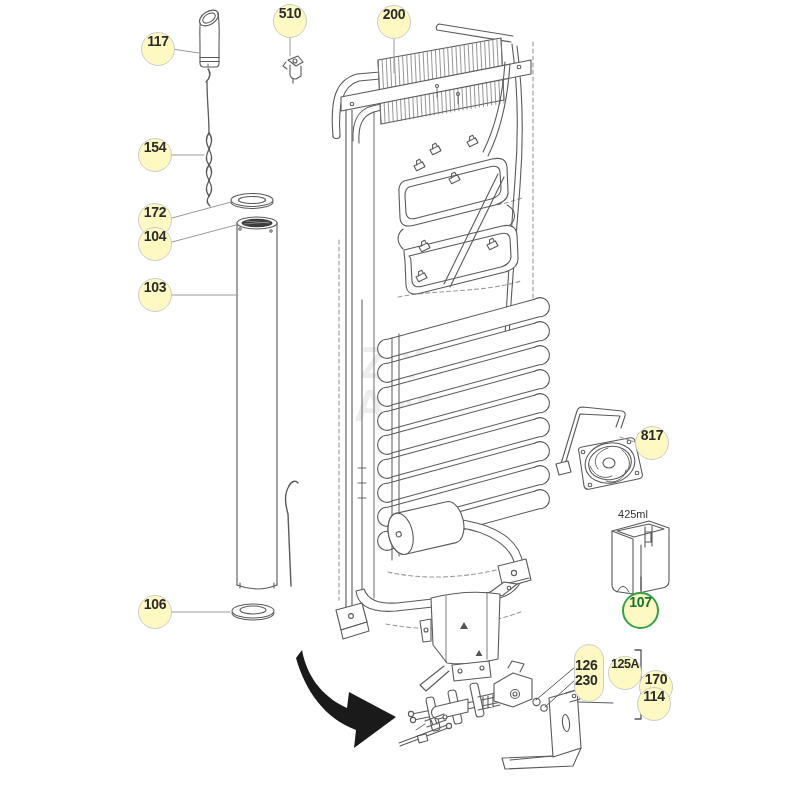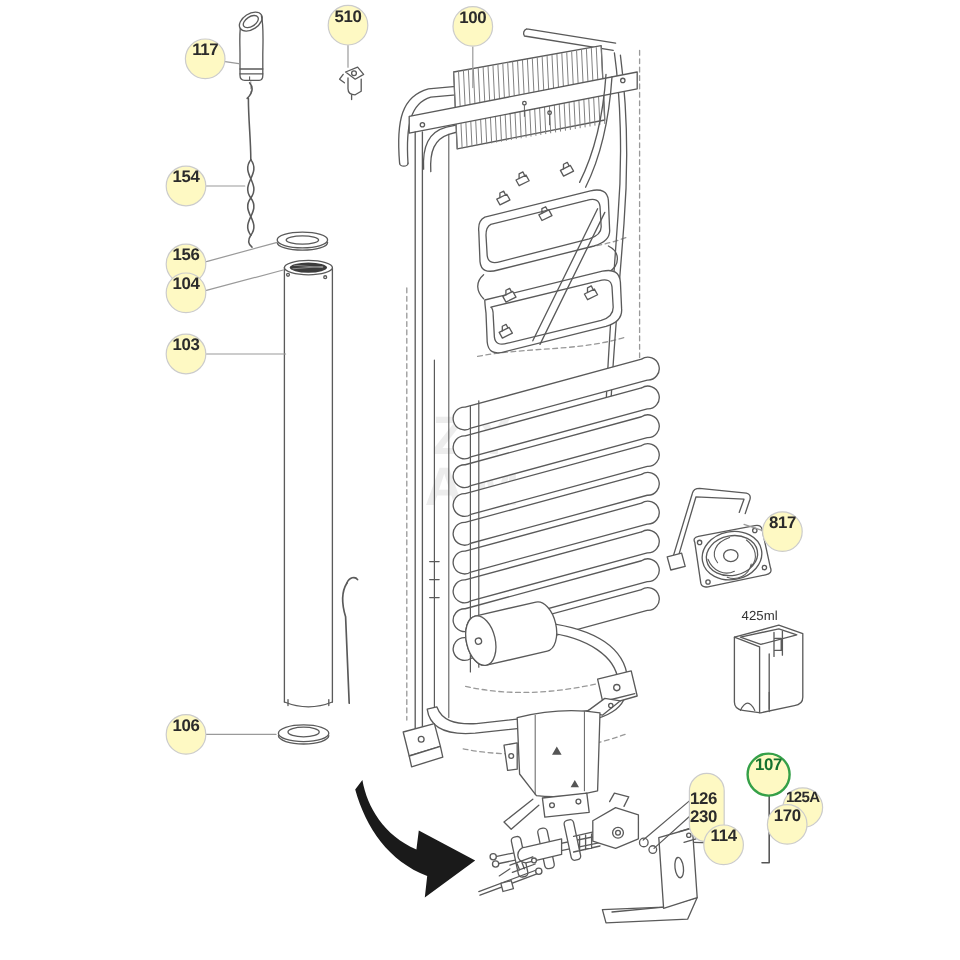--- a/index.html
+++ b/index.html
@@ -11,22 +11,22 @@
              color:#8a8a8a;opacity:0.15;user-select:none;}
   .watermark span{display:block;}
   .capacity{position:absolute;left:608px;top:508px;width:50px;text-align:center;
             font-weight:normal;font-size:11px;color:#333333;}
   .co{position:absolute;width:34px;height:34px;box-sizing:border-box;border-radius:50%;
       background:#fef9c3;border:1.6px solid #cccccc;display:flex;align-items:flex-start;
       justify-content:center;font-weight:bold;font-size:14px;color:#2b2b2b;
       letter-spacing:-0.3px;}
   .co.pair{width:30px;height:58px;border-radius:17px;flex-direction:column;
            justify-content:center;line-height:15px;}
-  .co.txt-sm{font-size:12.5px;letter-spacing:-0.5px;margin-left:44px;}
-  .co.green{width:37px;height:37px;border:2.8px solid #35a048;color:#15722e;margin-top:35px;}
+  .co.txt-sm{font-size:12.5px;letter-spacing:-0.5px;}
+  .co.green{width:37px;height:37px;border:2.8px solid #35a048;color:#15722e;}
 </style>
 </head>
 <body>
 
 <div class="stage">
 
   <div class="watermark">
     <span>ZY</span>
     <span>AM</span>
   </div>
@@ -266,34 +266,34 @@
         <path d="M575,667 L536,700" stroke="#5a5a5a"></path>
         <path d="M575,680 L545,707" stroke="#5a5a5a"></path>
         <path d="M613,703 L578,702" stroke="#5a5a5a"></path>
       </g>
       <path d="M635,650 L641,650 L641,719 L635,719" stroke="#555" stroke-width="1.3"></path>
     </g>
   </svg>
 
   <div class="capacity">425ml</div>
 
-  <div class="co" style="left:154px;top:32px">
+  <div class="co" style="left:141px;top:32px">
       <span>117</span>
     </div>
   <div class="co" style="left:273px;top:4px">
       <span>510</span>
     </div>
   <div class="co" style="left:377px;top:5px">
-      <span>100</span>
+      <span>200</span>
     </div>
   <div class="co" style="left:138px;top:138px">
       <span>154</span>
     </div>
   <div class="co" style="left:138px;top:203px">
-      <span>156</span>
+      <span>172</span>
     </div>
   <div class="co" style="left:138px;top:227px">
       <span>104</span>
     </div>
   <div class="co" style="left:138px;top:278px">
       <span>103</span>
     </div>
   <div class="co" style="left:138px;top:595px">
       <span>106</span>
     </div>
@@ -304,21 +304,21 @@
   <div class="co pair" style="left:574px;top:644px">
     <span>126</span>
     <span>230</span>
   </div>
   <div class="co txt-sm" style="left:608px;top:656px">
       <span>125A</span>
     </div>
   <div class="co" style="left:639px;top:670px">
       <span>170</span>
     </div>
-  <div class="co" style="left:586px;top:687px">
+  <div class="co" style="left:637px;top:687px">
       <span>114</span>
     </div>
 
   <div class="co green" style="left:622px;top:592px">
       <span>107</span>
     </div>
 
 </div>
 
 </body></html>

